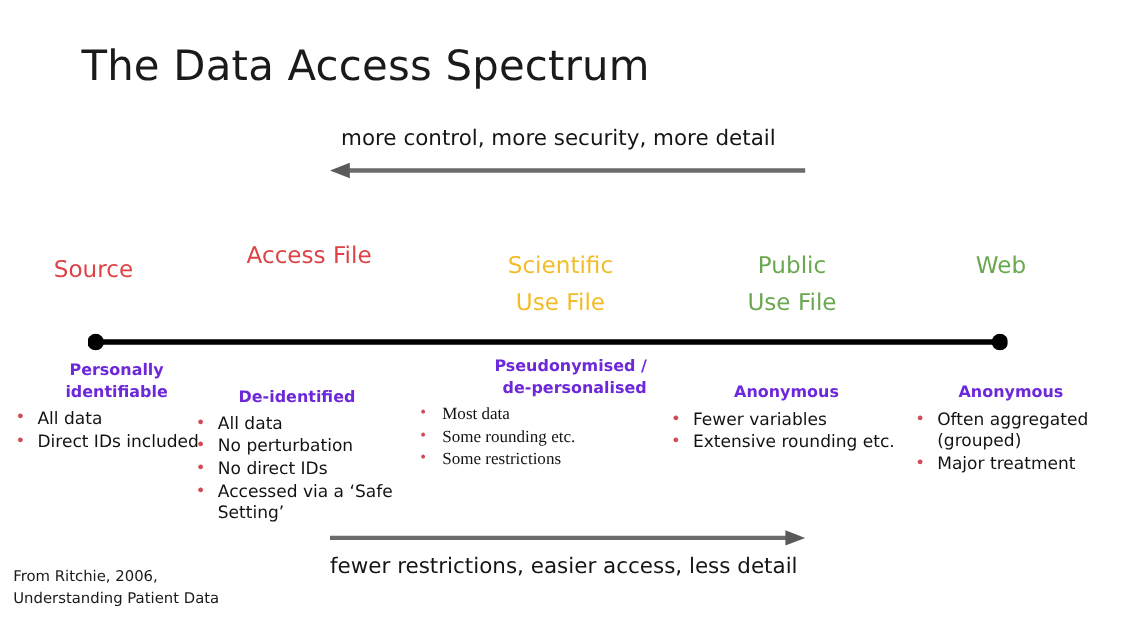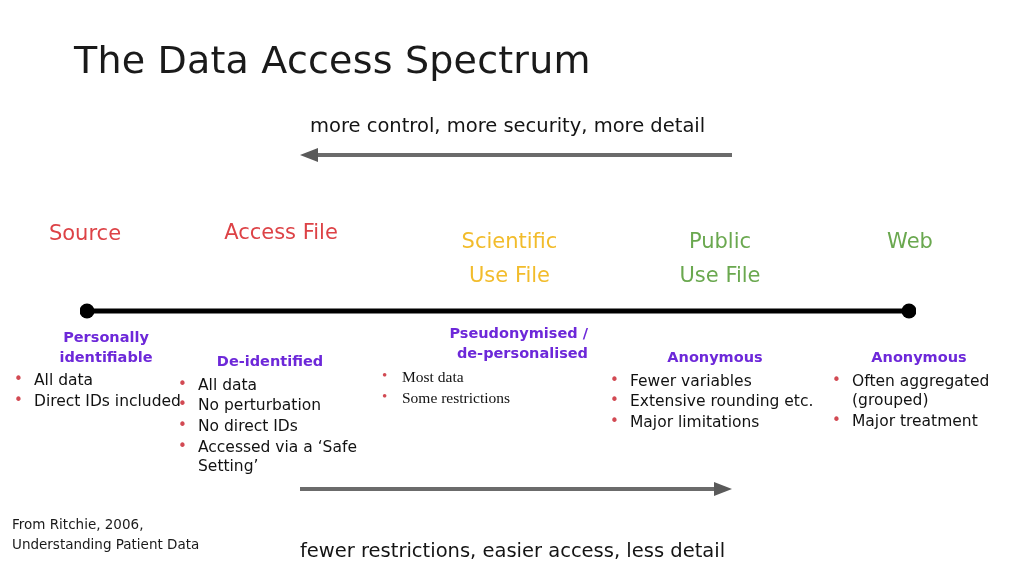--- a/index.html
+++ b/index.html
@@ -62,21 +62,21 @@
     position: absolute;
     font-size: 21px;
     line-height: 1.62;
     text-align: center;
     white-space: nowrap;
   }
   .cat.red    { color: #dd4246; }
   .cat.amber  { color: #f2bc2b; }
   .cat.green  { color: #6aa84f; }
 
-  .cat-source { left: 20px;  top: 216px; width: 130px; }
+  .cat-source { left: 20px;  top: 228px; width: 130px; }
   .cat-raf    { left: 196px; top: 215px; width: 170px; }
   .cat-suf    { left: 437px; top: 224px; width: 145px; }
   .cat-puf    { left: 646px; top: 224px; width: 148px; }
   .cat-web    { left: 846px; top: 224px; width: 128px; }
 
   
   .col {
     position: absolute;
   }
   .col-head {
@@ -130,21 +130,20 @@
   .col-5 .col-list { margin-top: 4px; }
 
   
   .caption-bottom {
     position: absolute;
     left: 300px;
     top: 503px;
     font-size: 19.5px;
     color: #141414;
     white-space: nowrap;
-    margin-top: 36px;
   }
 
   
   .source-note {
     position: absolute;
     left: 12px;
     top: 514px;
     font-size: 13.5px;
     line-height: 1.5;
     color: #1a1a1a;
@@ -219,32 +218,32 @@
     </ul>
   </div>
 
   <div class="col col-3">
     <div class="col-head">
       <div>Pseudonymised /</div>
       <div>de-personalised</div>
     </div>
     <ul class="col-list">
       <li>Most data</li>
+      <li>Some rounding etc.</li>
       <li>Some restrictions</li>
     </ul>
   </div>
 
   <div class="col col-4">
     <div class="col-head">
       <div>Anonymous</div>
     </div>
     <ul class="col-list">
       <li>Fewer variables</li>
       <li>Extensive rounding etc.</li>
-      <li>Major limitations</li>
     </ul>
   </div>
 
   <div class="col col-5">
     <div class="col-head">
       <div>Anonymous</div>
     </div>
     <ul class="col-list">
       <li>Often aggregated (grouped)</li>
       <li>Major treatment</li>

